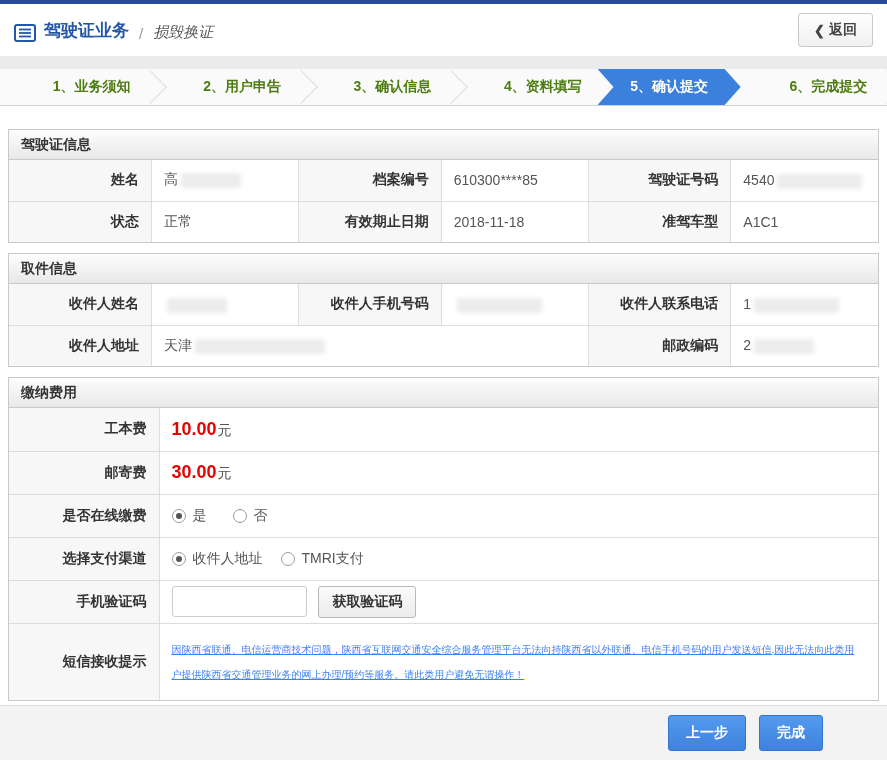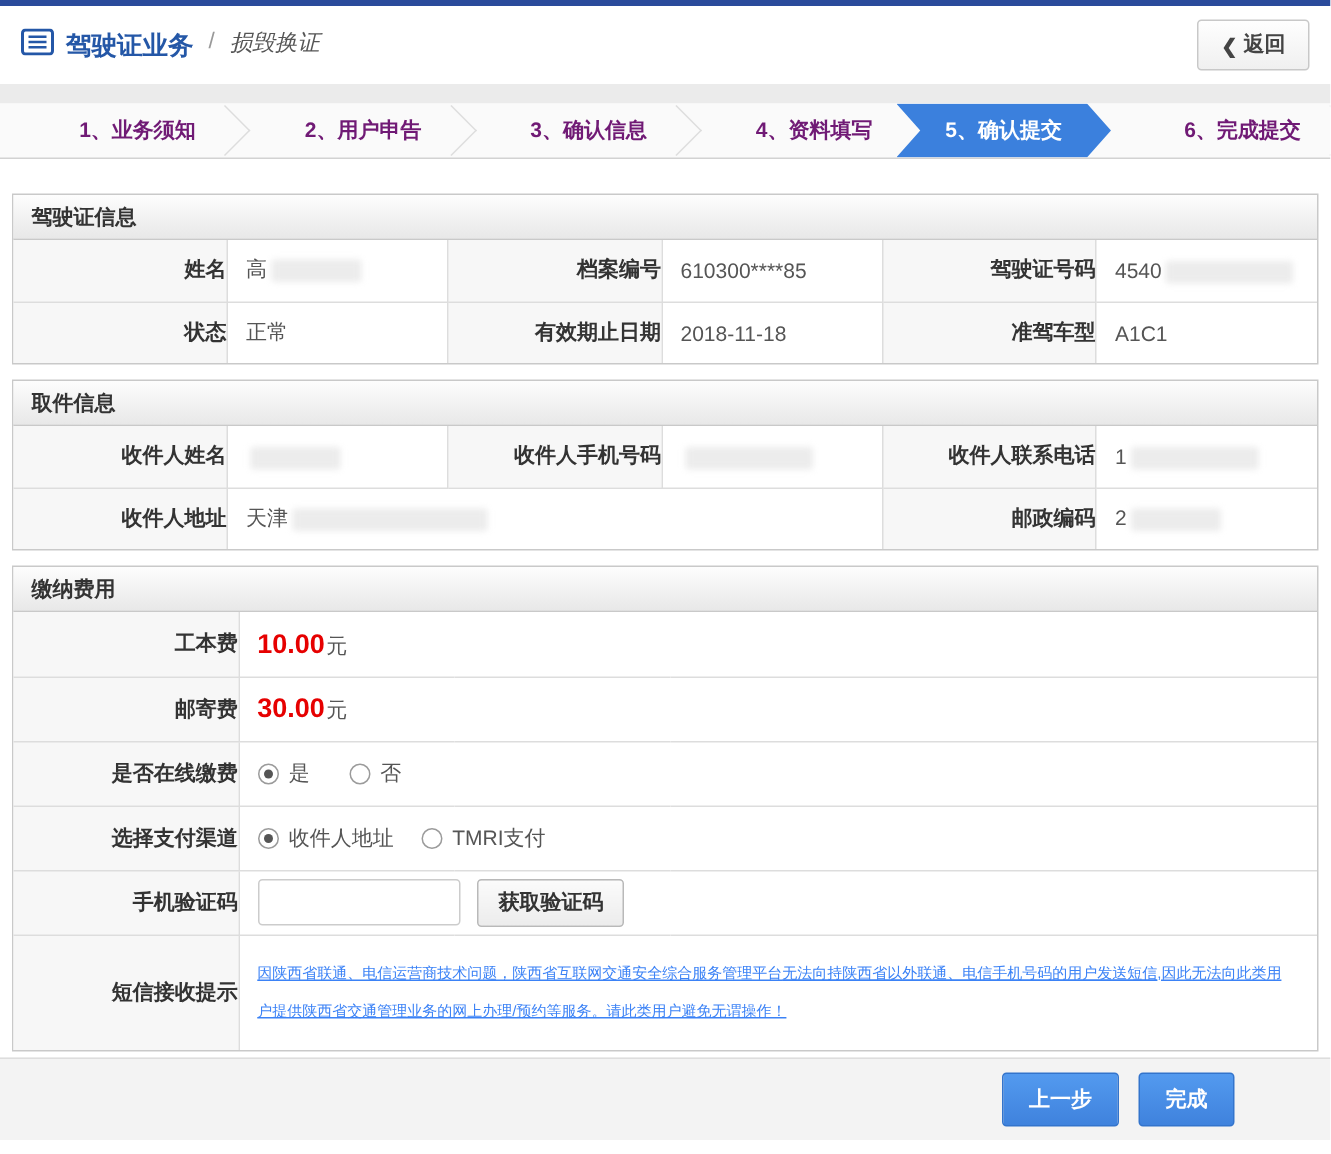--- a/index.html
+++ b/index.html
@@ -3,51 +3,51 @@
 <meta charset="utf-8">
 <style>
   * { margin:0; padding:0; box-sizing:border-box; }
   html,body { width:887px; height:769px; background:#fff; overflow:hidden;
     font-family:"Liberation Sans","DejaVu Sans",sans-serif; }
 
   .topbar { height:4px; background:#2a4b9b; }
 
   .header { height:52px; background:#fff; display:flex; align-items:center;
     justify-content:space-between; padding:0 14px; }
-  .header-left { display:flex; align-items:flex-start; gap:8px; }
+  .header-left { display:flex; align-items:flex-end; gap:8px; }
   .hdr-title { color:#2457a7; font-size:17px; font-weight:bold; }
   .hdr-sep { color:#999; font-size:15px; margin:0 2px; }
   .hdr-sub { color:#555; font-size:15px;font-style:italic; }
   .back-btn { background:linear-gradient(#fefefe,#f0f0f0); border:1px solid #c8c8c8;
     border-radius:3px; padding:7px 15px; font-size:14px; font-weight:bold; color:#444;
     cursor:pointer; display:flex; align-items:center; gap:4px; }
   .back-chev { font-size:13px; font-weight:bold; }
 
   .gray-strip { height:13px; background:#ebebeb; }
 
   .steps { height:37px; background:#fafafa; border-bottom:1px solid #d2d2d2;
     display:flex; align-items:stretch; overflow:hidden; }
   .step { width:123px; display:flex; align-items:center; justify-content:center;
-    color:#701a75; font-size:14px; font-weight:bold; cursor:pointer;margin-left:33px; }
+    color:#4d7c0f; font-size:14px; font-weight:bold; cursor:pointer;margin-left:33px; }
   .step.active { width:150px; background:#3b80dd; color:#fff; z-index:2;
     clip-path:polygon(0 0, calc(100% - 16px) 0, 100% 50%, calc(100% - 16px) 100%, 0 100%, 16px 50%);
     margin:0 -4px; }
   .sep { width:24px; height:24px; border-top:1px solid #ddd; border-right:1px solid #ddd;
     transform:rotate(45deg); align-self:center; margin:0 -12px; flex-shrink:0; }
   .steps-filler { flex:1; }
 
   .section { margin:0 8px; border:1px solid #c9c9c9; background:#fff; }
   .sec1 { margin-top:23px; }
   .sec2, .sec3 { margin-top:10px; }
   .section-title { height:30px; line-height:29px; padding-left:12px;
     background:linear-gradient(#fdfdfd,#e8e8e8); border-bottom:1px solid #c9c9c9;
     font-size:14px; font-weight:bold; color:#333; }
   table.tb { width:100%; border-collapse:collapse; border-style:hidden; table-layout:fixed; }
   .tb td { border:1px solid #ddd; font-size:14px; height:41px; }
-  .tb td.lbl { background:#f7f7f7; text-align:right; padding-right:0;
+  .tb td.lbl { background:#f7f7f7; text-align:right; padding-right:12px;
     font-weight:bold; color:#333; width:16.4%; }
   .tb td.val { background:#fff; padding-left:12px; color:#555; }
   .pay .tb td { height:43px; }
   .pay .tb td.lbl { width:150px; }
 
   .blur { display:inline-block; height:15px; background:#ececec; filter:blur(2px);
     border-radius:2px; vertical-align:middle; margin-left:3px; }
   .w60{width:60px;} .w85{width:85px;} .w130{width:130px;}
 
   .fee-amt { color:#e60000; font-weight:bold; font-size:18px; }

